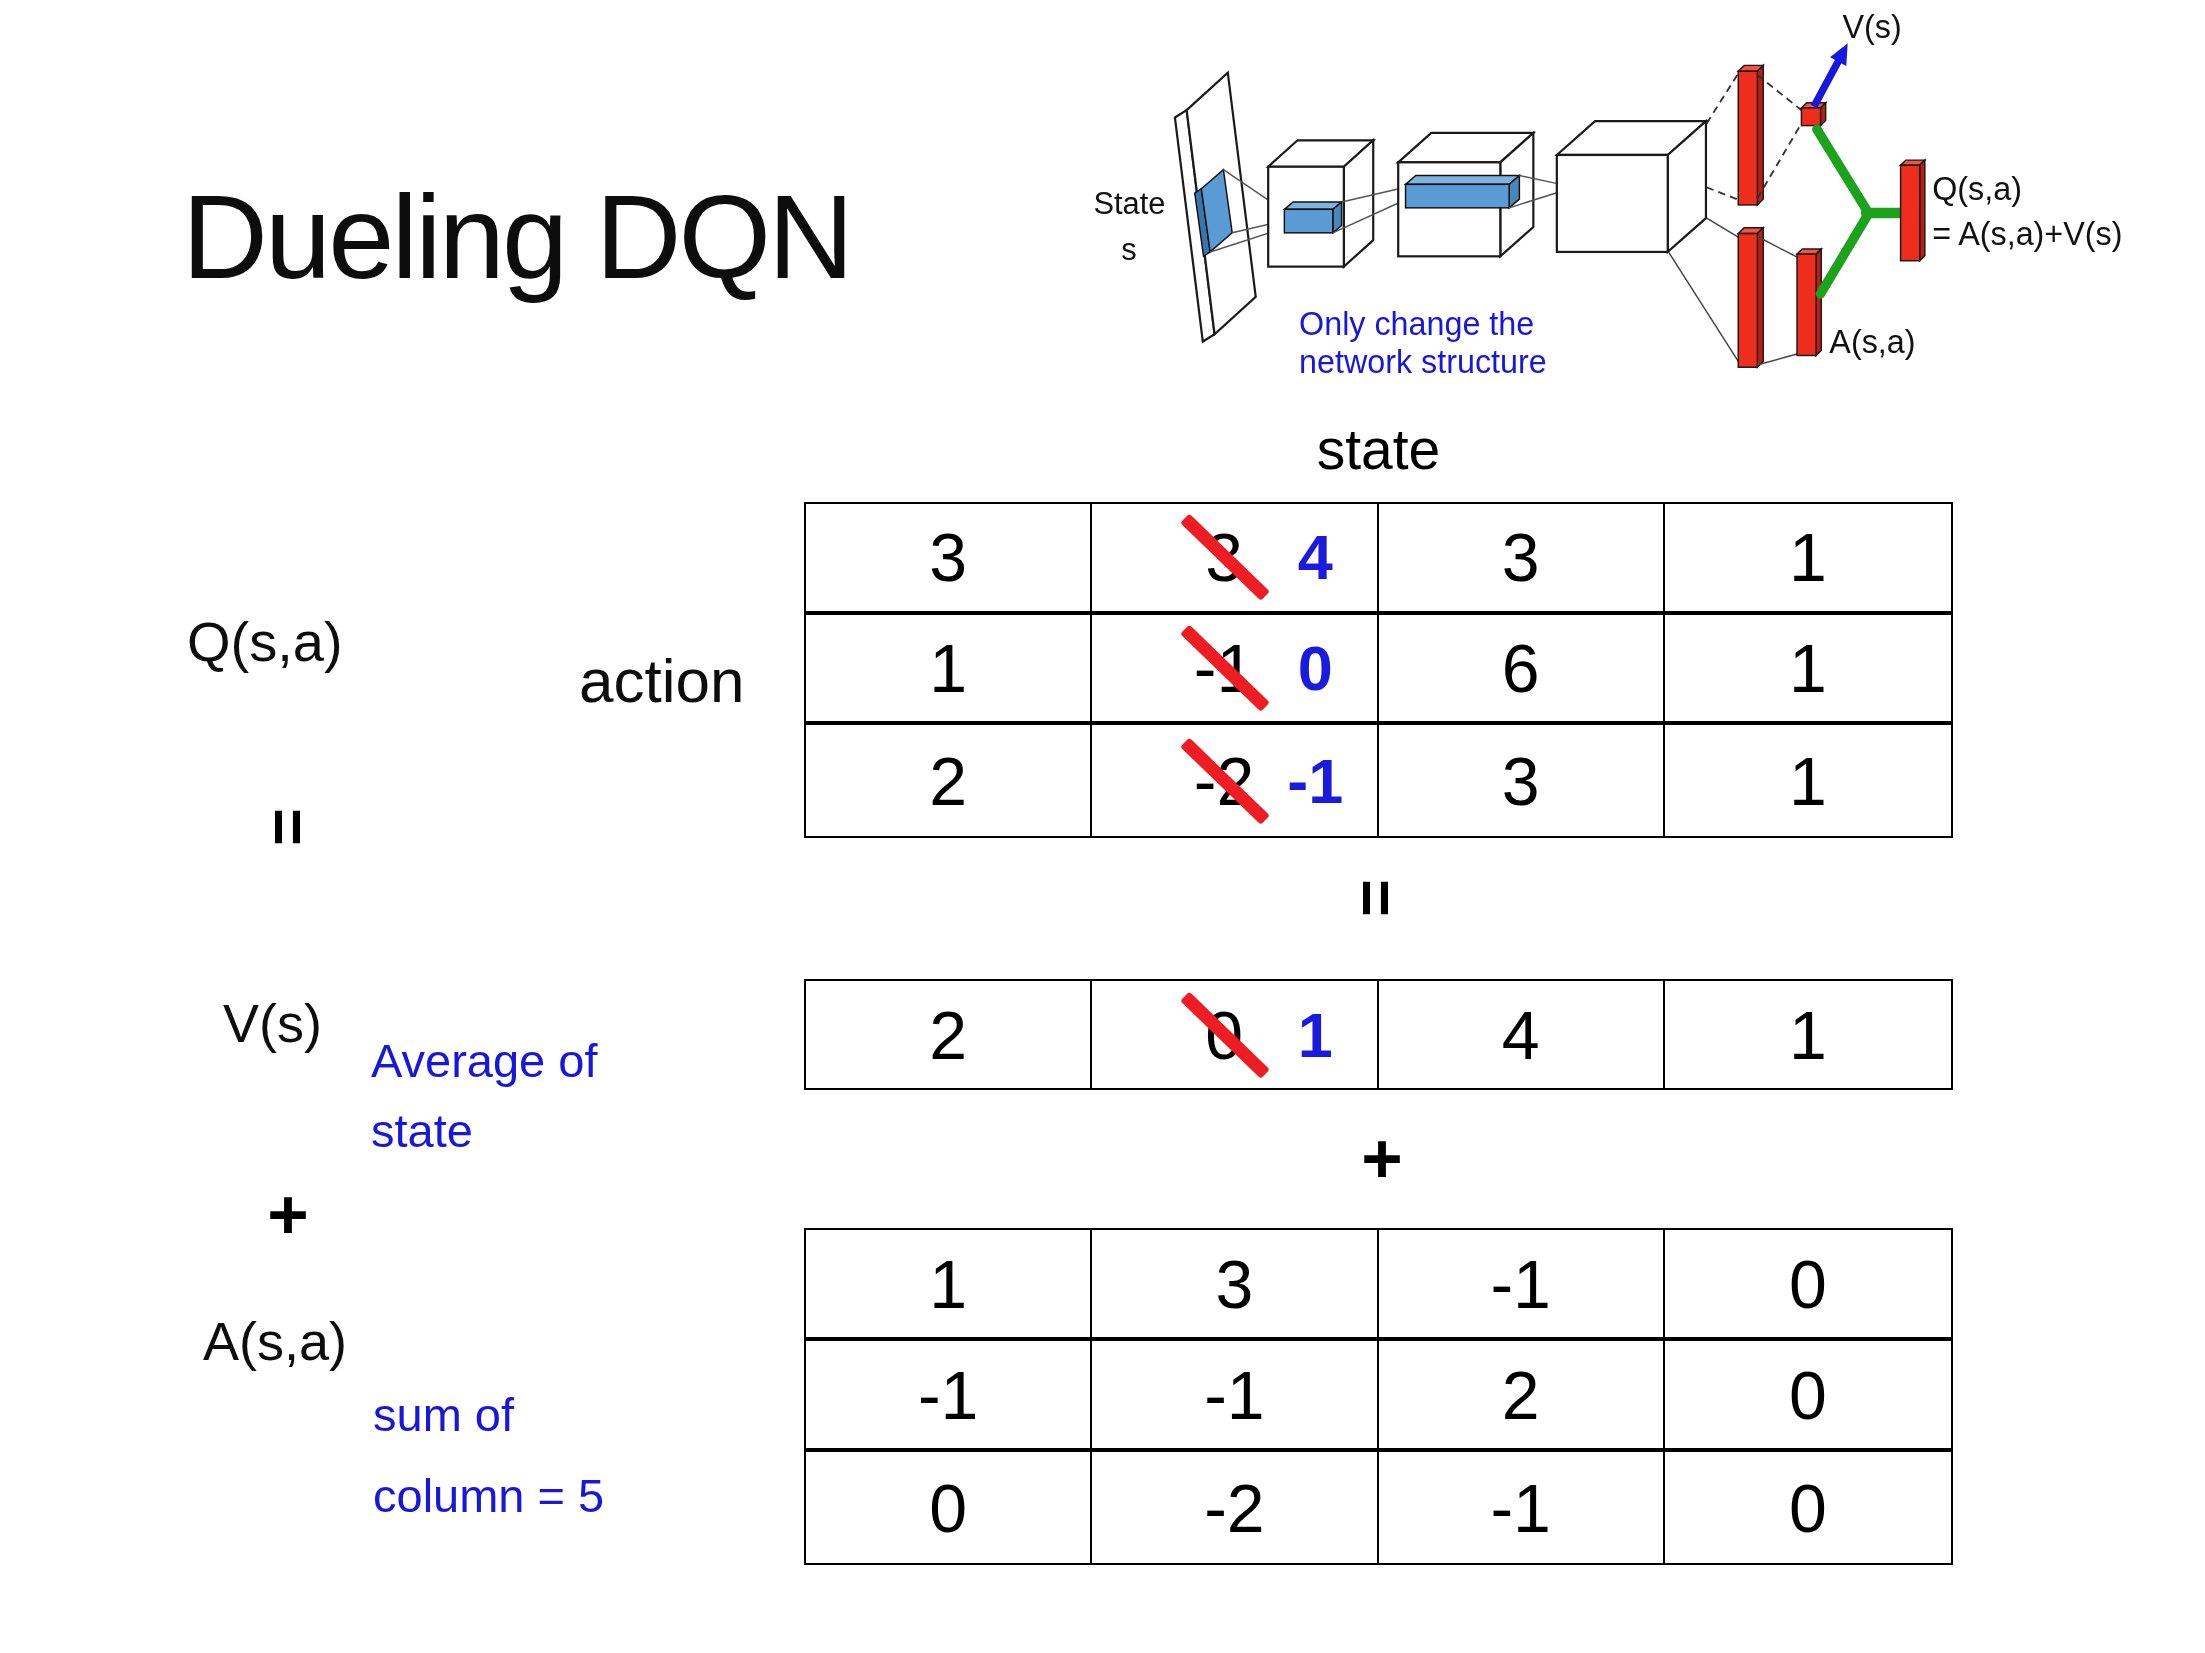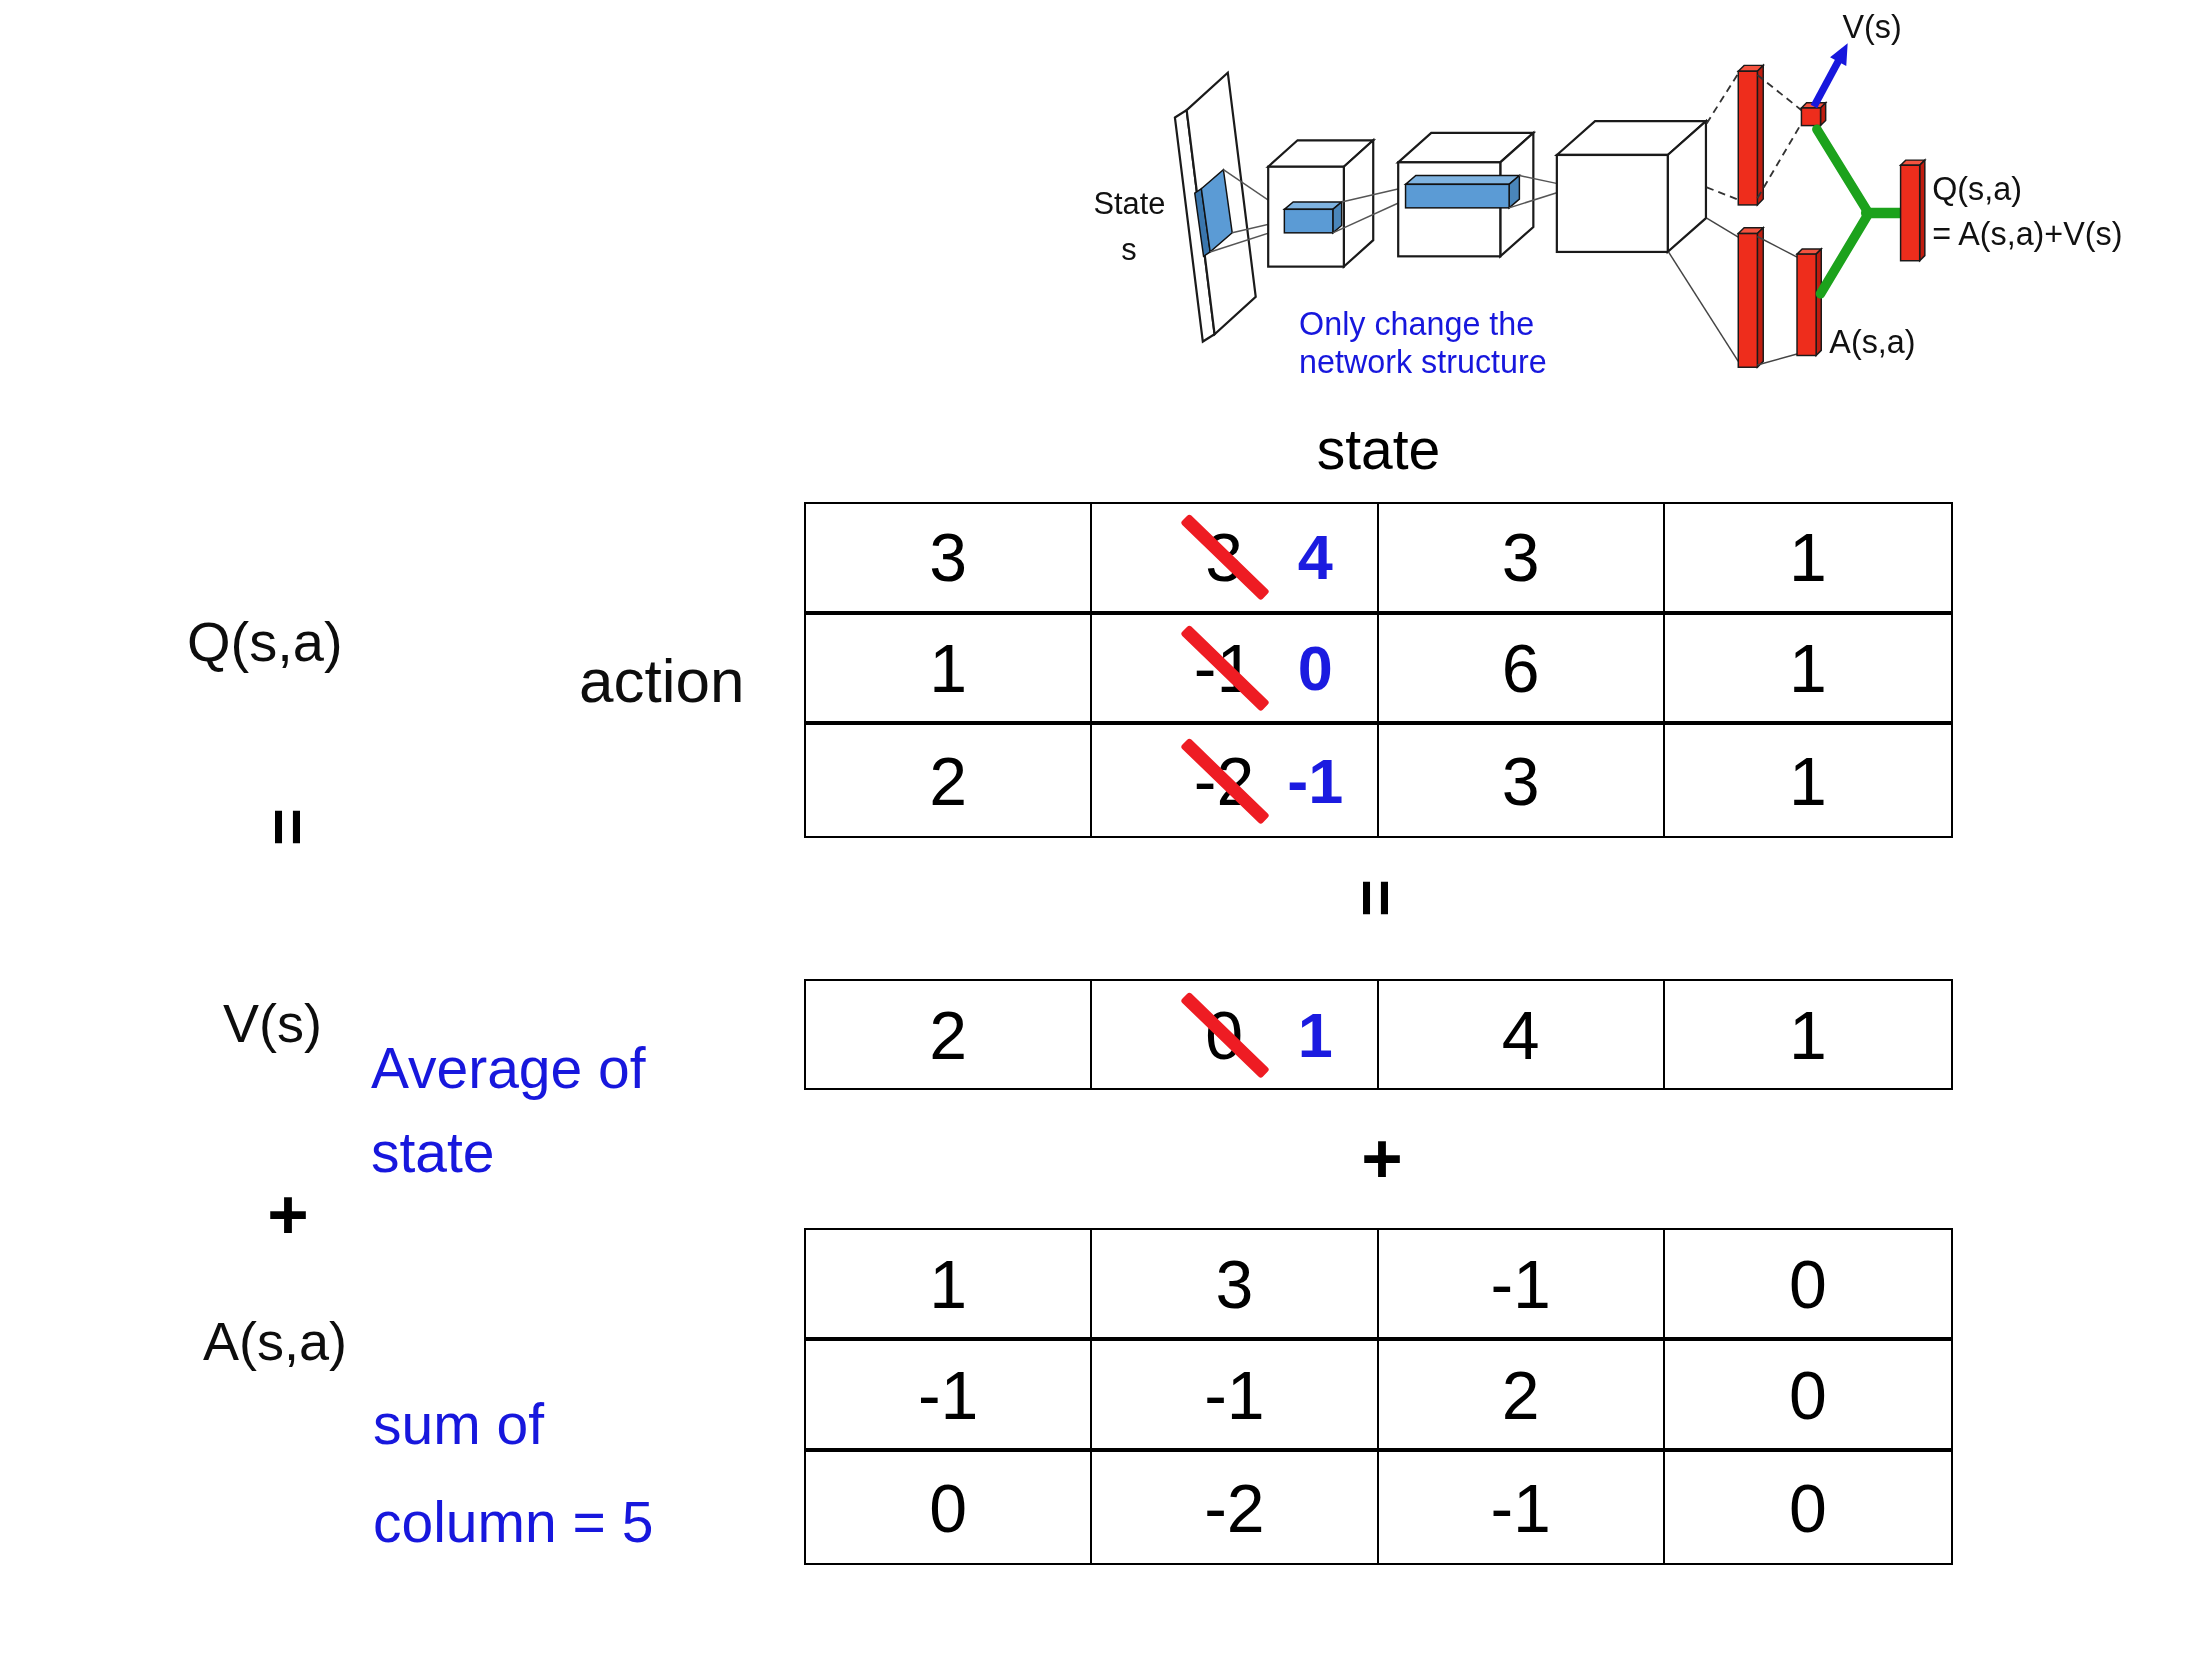--- a/index.html
+++ b/index.html
@@ -34,21 +34,21 @@
   .left-eq{left:288px;top:827px;}
   .mid-eq{left:1376px;top:898px;}
 
   .plus{
     font-size:71px;font-weight:600;color:#000;line-height:1;
     transform:translate(-50%,-50%);
   }
   .left-plus{left:288px;top:1214px;}
   .mid-plus{left:1382px;top:1158px;}
 
-  .blue-note{color:#1717dd;font-size:57px;line-height:1.48;}
+  .blue-note{color:#1717dd;font-size:47px;line-height:1.48;}
   .avg-note{left:371px;top:1026px;}
   .sum-note{left:373px;top:1375px;line-height:1.72;}
 
   
   .grid-table{
     position:absolute;display:grid;border:2.9px solid #000;background:#fff;
     box-sizing:border-box;
   }
   .q-table{left:804px;top:502px;width:1149px;height:336px;
     grid-template-columns:repeat(4,1fr);grid-template-rows:repeat(3,1fr);}
@@ -83,20 +83,21 @@
   
   .diagram{left:1059px;top:0;width:1147px;height:426px;}
   .diagram text{font-family:"Liberation Sans", sans-serif;fill:#111;}
   .diagram .blue-text{fill:#1717dd;}
 </style>
 </head>
 <body>
 
 <div class="slide">
 
+  <div class="abs title">Dueling DQN</div>
 
   <svg class="abs diagram" viewBox="1440 0 1560 580" width="1147" height="426">
 
     <g>
       <polygon points="1597,160 1613,150 1651,455 1635,465" fill="#ffffff" stroke="#1a1a1a" stroke-width="3"></polygon>
       <polygon points="1613,150 1669,99 1707,404 1651,455" fill="#ffffff" stroke="#1a1a1a" stroke-width="3"></polygon>
     </g>
 
     <g>
       <polygon points="1624,263 1633,257 1645,343 1636,349" fill="#3a76ad" stroke="#111" stroke-width="2"></polygon>

